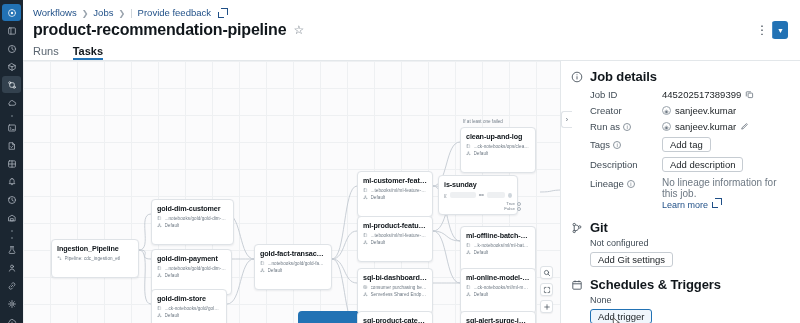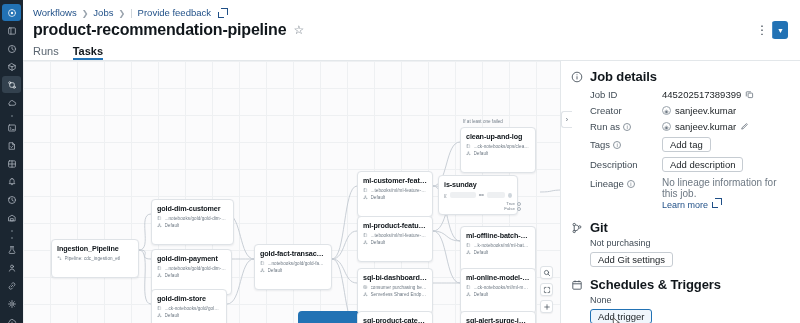--- a/index.html
+++ b/index.html
@@ -725,21 +725,21 @@
         <div class="sec-ico">
           <svg width="12" height="12" viewBox="0 0 16 16" fill="none" stroke="#4a545e" stroke-width="1.2">
             <circle cx="4.3" cy="3.4" r="1.6"></circle>
               <circle cx="4.3" cy="12.6" r="1.6"></circle>
               <circle cx="11.6" cy="6.6" r="1.6"></circle>
             <path d="M4.3 5v6M5.9 4.2c2.6 0 4.1.6 4.1 2.4M10 8.2c0 3-3 3.3-5.7 3.5"></path>
           </svg>
         </div>
         <div class="sec-body">
           <div class="sec-h">Git</div>
-          <div class="sub">Not purchasing</div>
+          <div class="sub">Not configured</div>
           <div style="margin-top:4px"><span class="obtn">Add Git settings</span></div>
         </div>
       </div>
 
       <div class="sec sec-wrap">
         <div class="sec-ico">
           <svg width="12" height="12" viewBox="0 0 16 16" fill="none" stroke="#4a545e" stroke-width="1.2">
             <rect x="2.4" y="3.4" width="11.2" height="10.2" rx="1.2"></rect>
               <line x1="2.4" y1="6.4" x2="13.6" y2="6.4"></line>
             <line x1="5.4" y1="2" x2="5.4" y2="4.3"></line>

